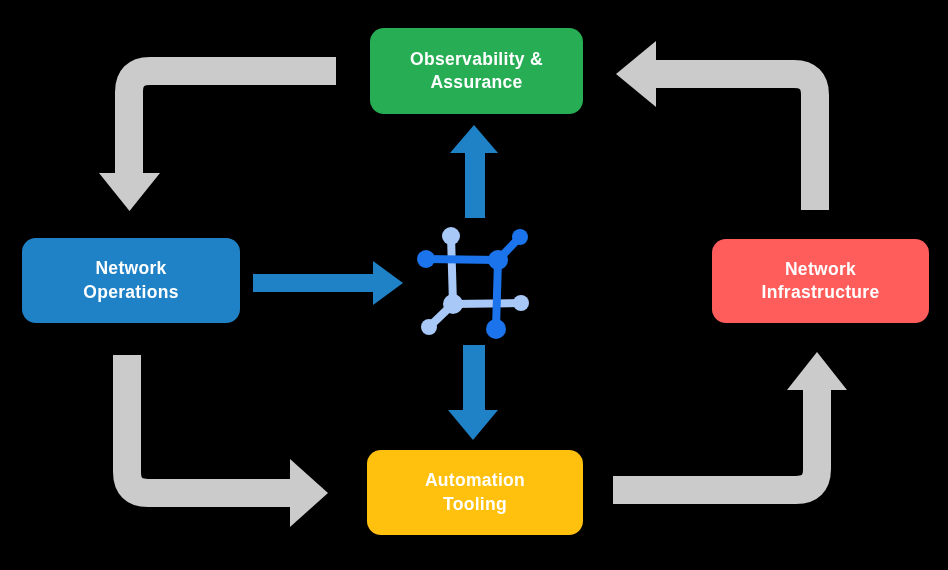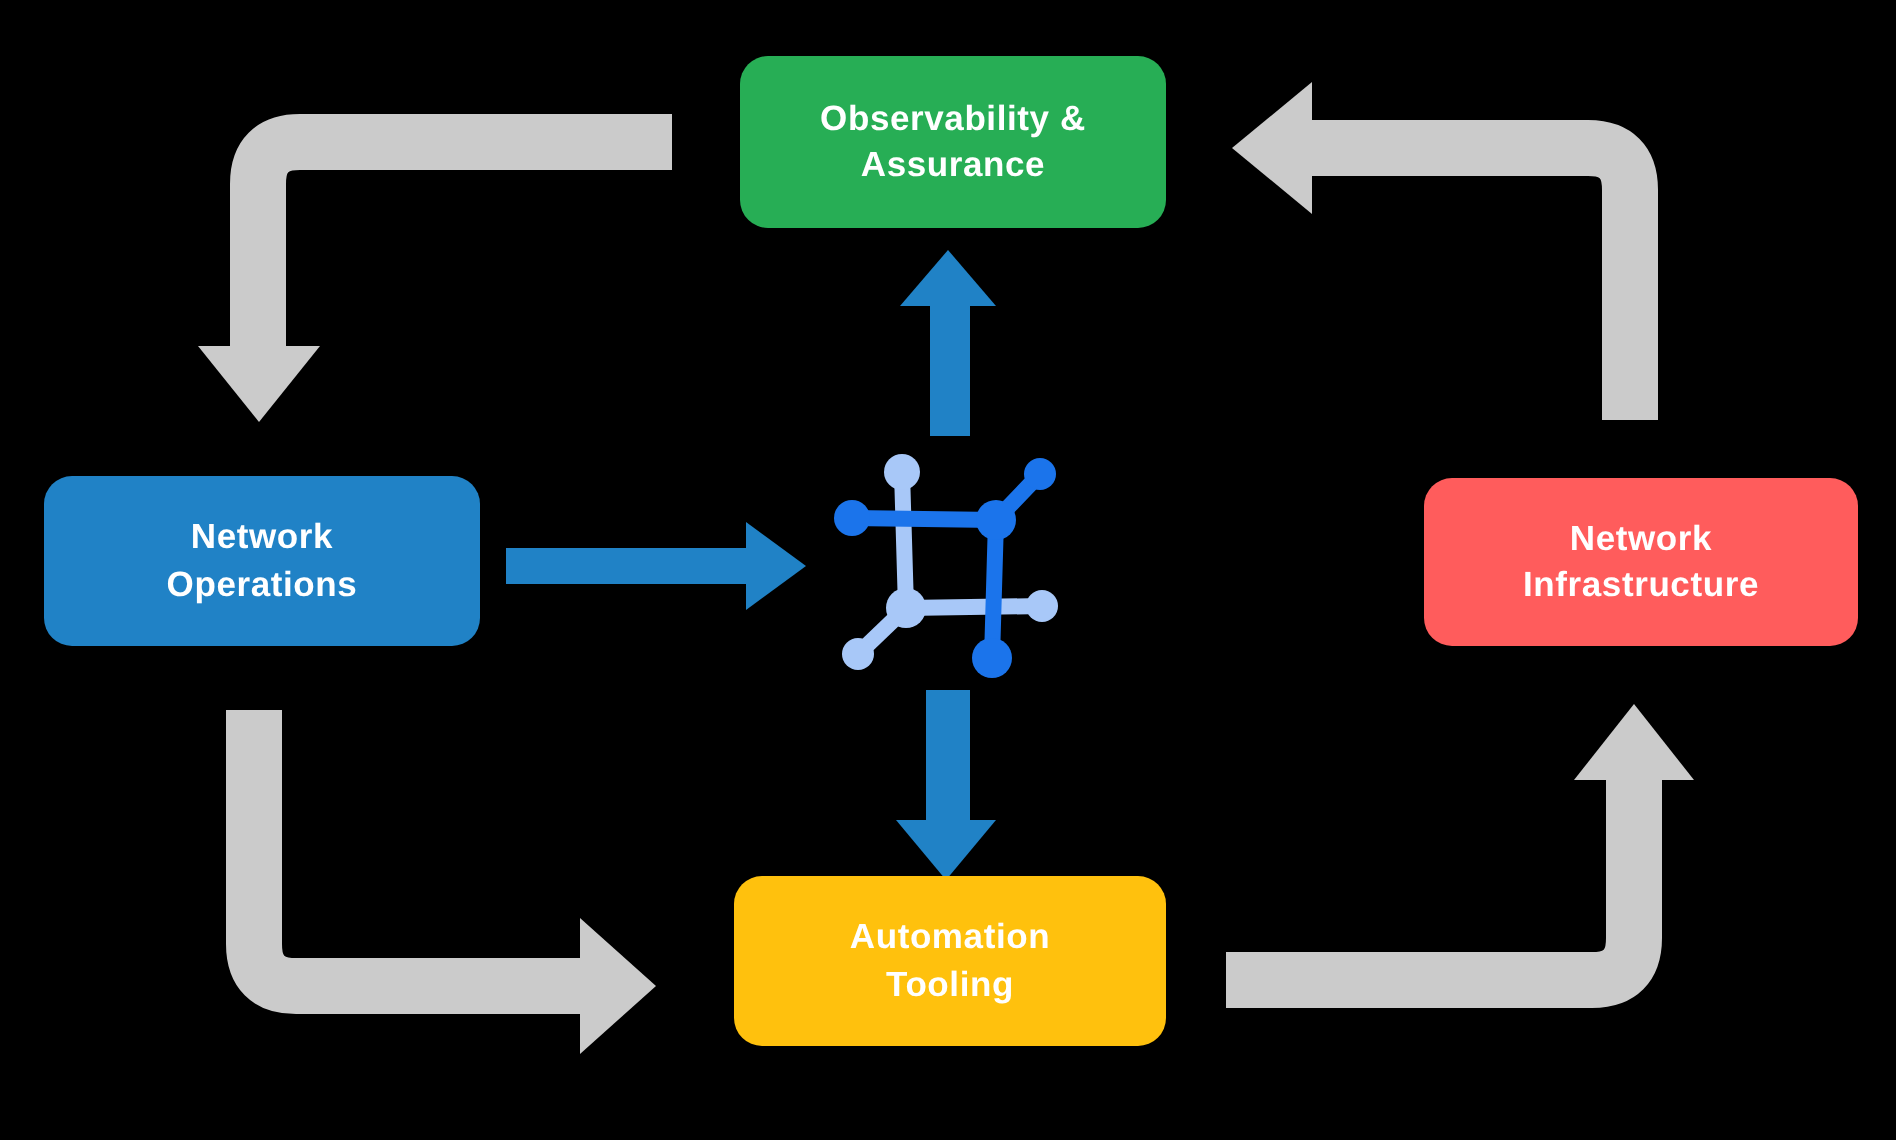--- a/index.html
+++ b/index.html
@@ -32,21 +32,21 @@
     font-size:17.5px;
     font-weight:700;
     letter-spacing:.3px;
     line-height:1.32;
     text-align:center;
     white-space:pre-line;
   }
   .node-top{left:370px;top:28px;width:213px;height:86px;}
   .node-left{left:22px;top:238px;width:218px;height:85px;}
   .node-right{left:712px;top:239px;width:217px;height:84px;}
-  .node-bottom{left:367px;top:438px;width:216px;height:85px;}
+  .node-bottom{left:367px;top:450px;width:216px;height:85px;}
 
   .gray-path{fill:none;stroke:var(--arrow-gray);stroke-width:28;}
   .gray-head{fill:var(--arrow-gray);}
   .blue-fill{fill:var(--arrow-blue);}
   .icon-dark-line{stroke:var(--icon-blue);stroke-width:8;stroke-linecap:round;}
   .icon-light-line{stroke:var(--icon-light-blue);stroke-width:8;stroke-linecap:round;}
   .icon-dark-dot{fill:var(--icon-blue);}
   .icon-light-dot{fill:var(--icon-light-blue);}
 </style>
 </head>

